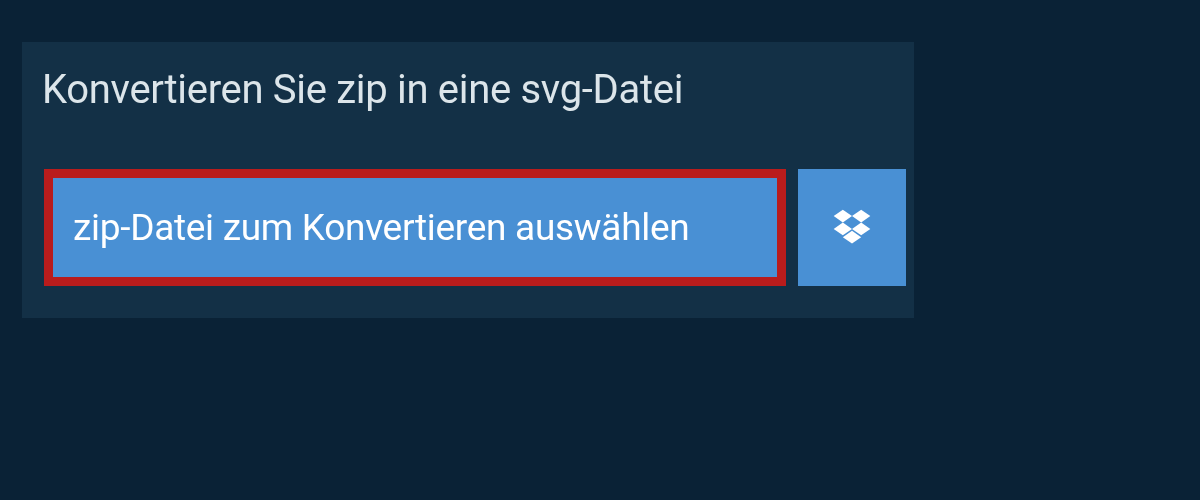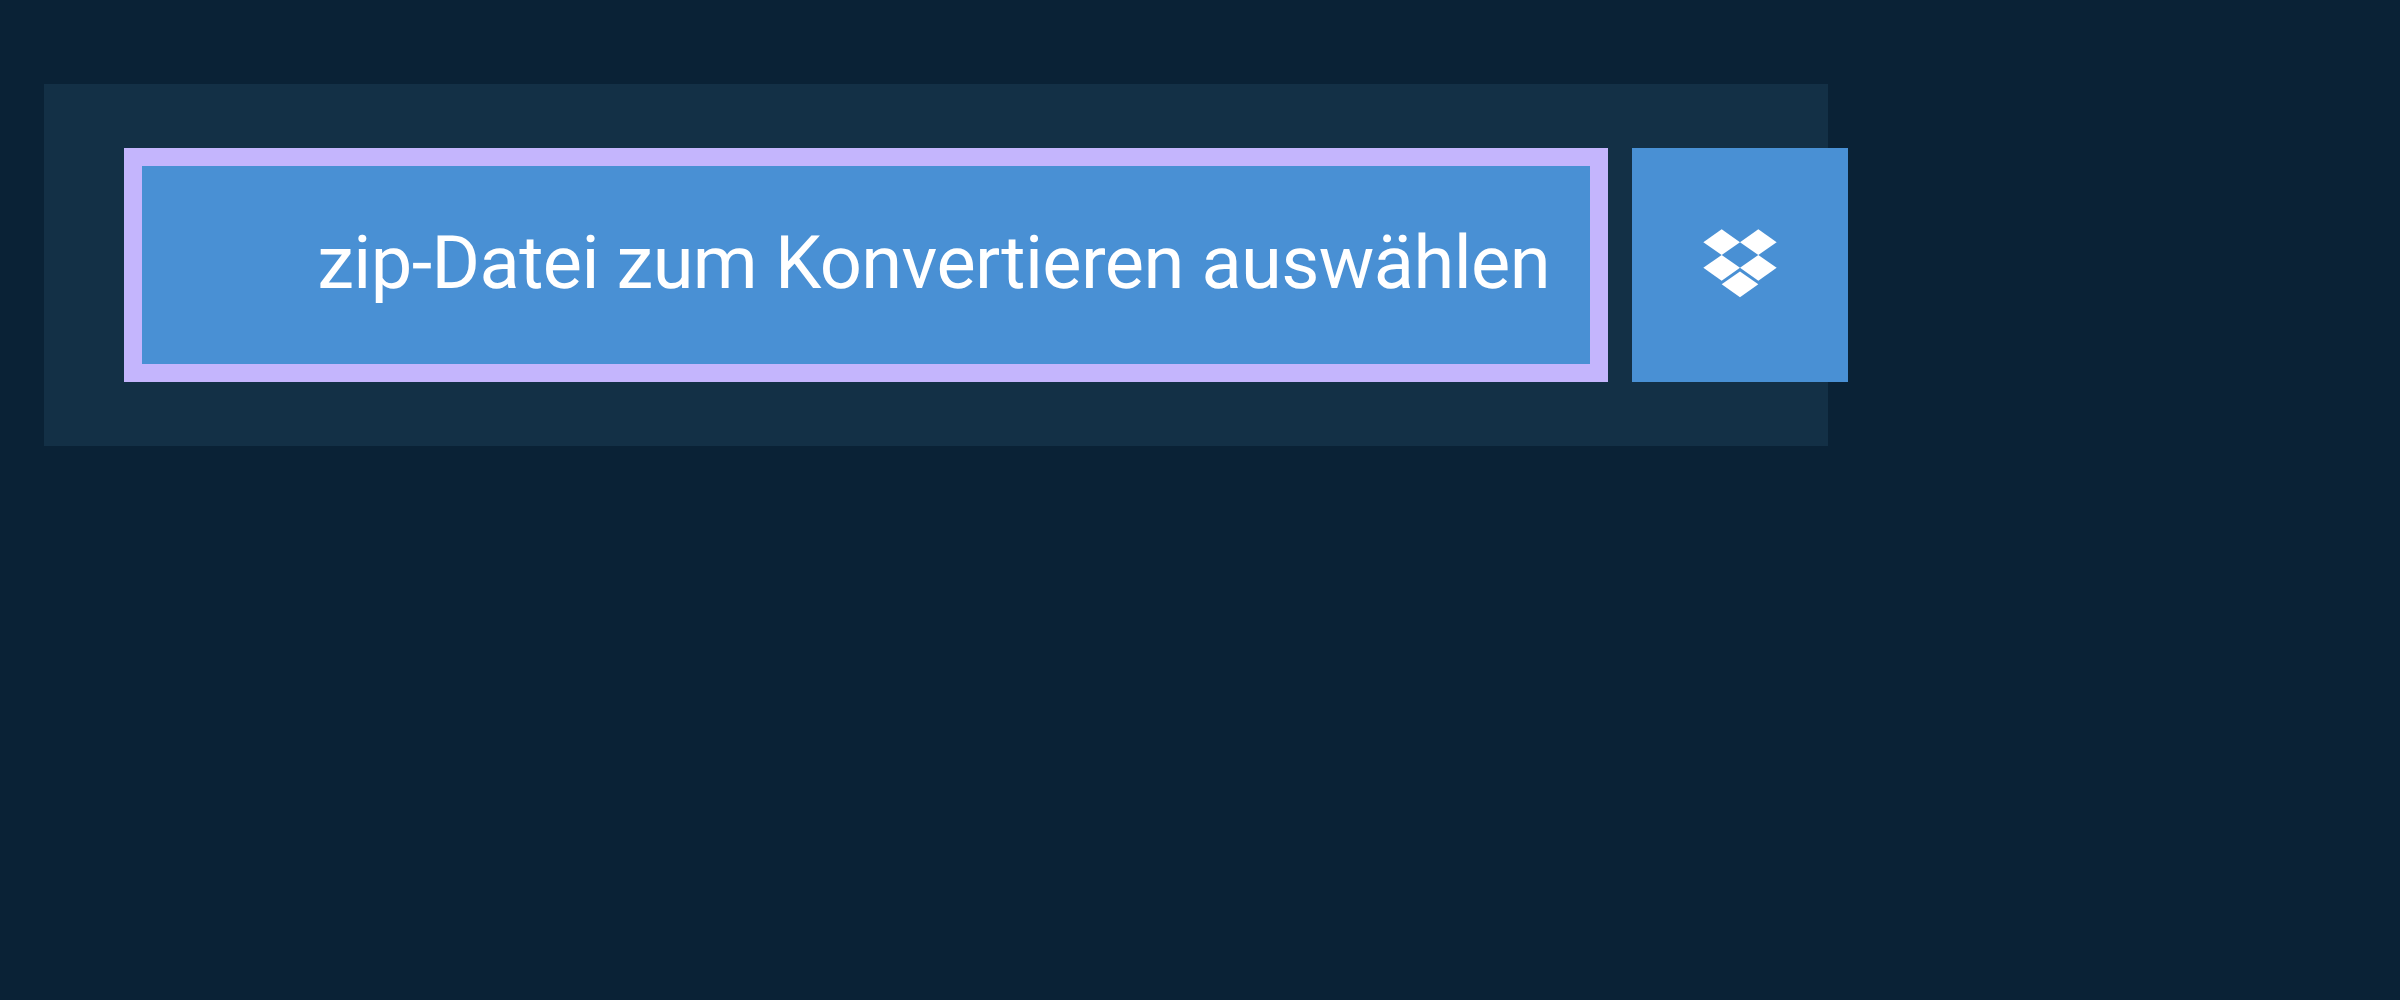--- a/index.html
+++ b/index.html
@@ -33,27 +33,26 @@
     }
     .upload-area {
       padding: 32px 22px 32px 22px;
       display: flex;
       gap: 12px;
       align-items: stretch;
     }
     .file-select-button {
       flex: 0 0 742px;
       background-color: #4990d4;
-      border: 9px solid #c4b5fd;
+      border: 9px solid #b91c1c;
       display: flex;
       align-items: center;
-      justify-content: flex-end;
+      justify-content: flex-start;
       padding: 28px 20px;
       cursor: pointer;
-      margin-left: 18px;
     }
     .file-select-text {
       color: #ffffff;
       font-size: 37px;
       font-weight: 400;
       letter-spacing: -0.3px;
     }
     .dropbox-button {
       flex: 0 0 108px;
       background-color: #4990d4;
@@ -65,20 +64,23 @@
     .dropbox-icon svg {
       width: 44px;
       height: 44px;
       display: block;
     }
   </style>
 </head>
 <body>
 
 <div class="converter-panel">
+  <div class="title-bar">
+    <h1 class="title-text">Konvertieren Sie zip in eine svg-Datei</h1>
+  </div>
   <div class="upload-area">
     <div class="file-select-button">
       <span class="file-select-text">zip-Datei zum Konvertieren auswählen</span>
     </div>
     <div class="dropbox-button">
       <span class="dropbox-icon">
         <svg viewBox="0 0 48 48" fill="#ffffff" xmlns="http://www.w3.org/2000/svg">
           <path d="M14 4 L24 11 L14 18 L4 11 Z"></path>
           <path d="M34 4 L44 11 L34 18 L24 11 Z"></path>
           <path d="M4 25 L14 18 L24 25 L14 32 Z"></path>

